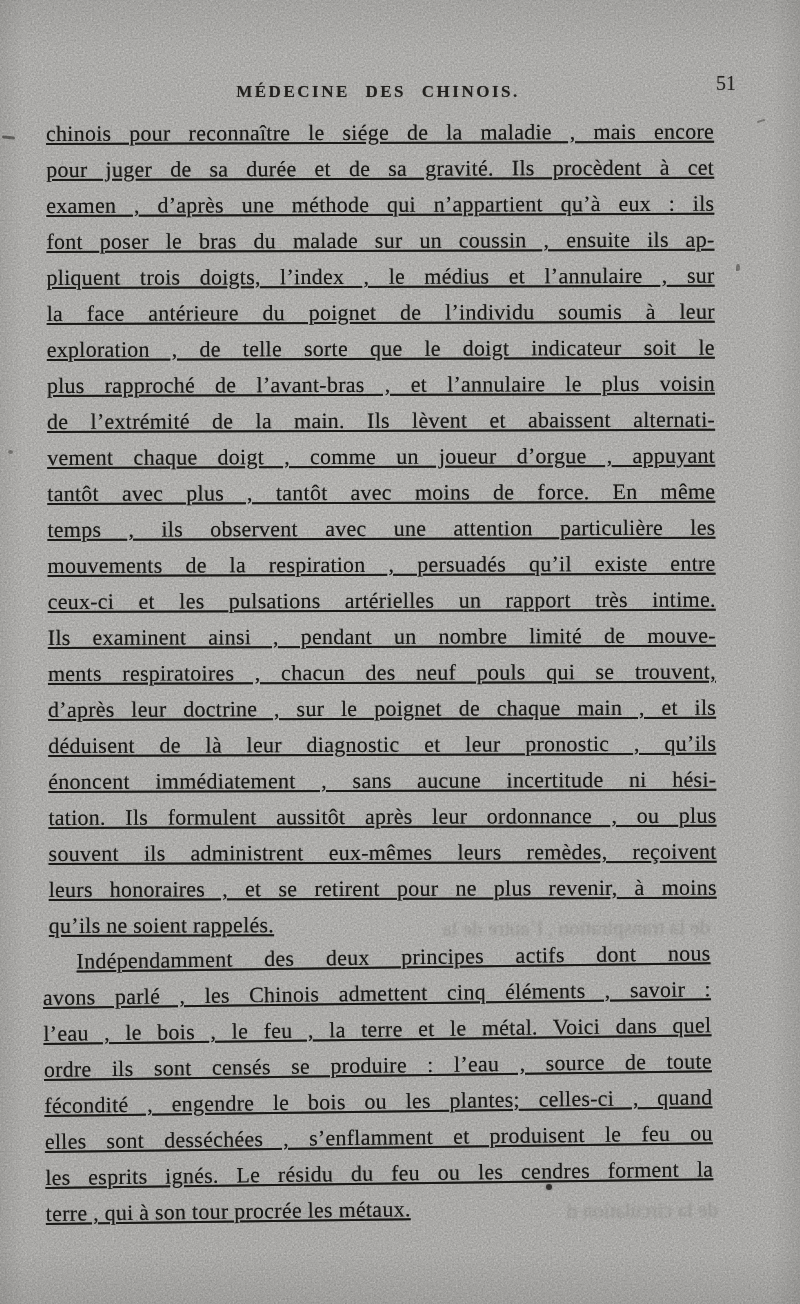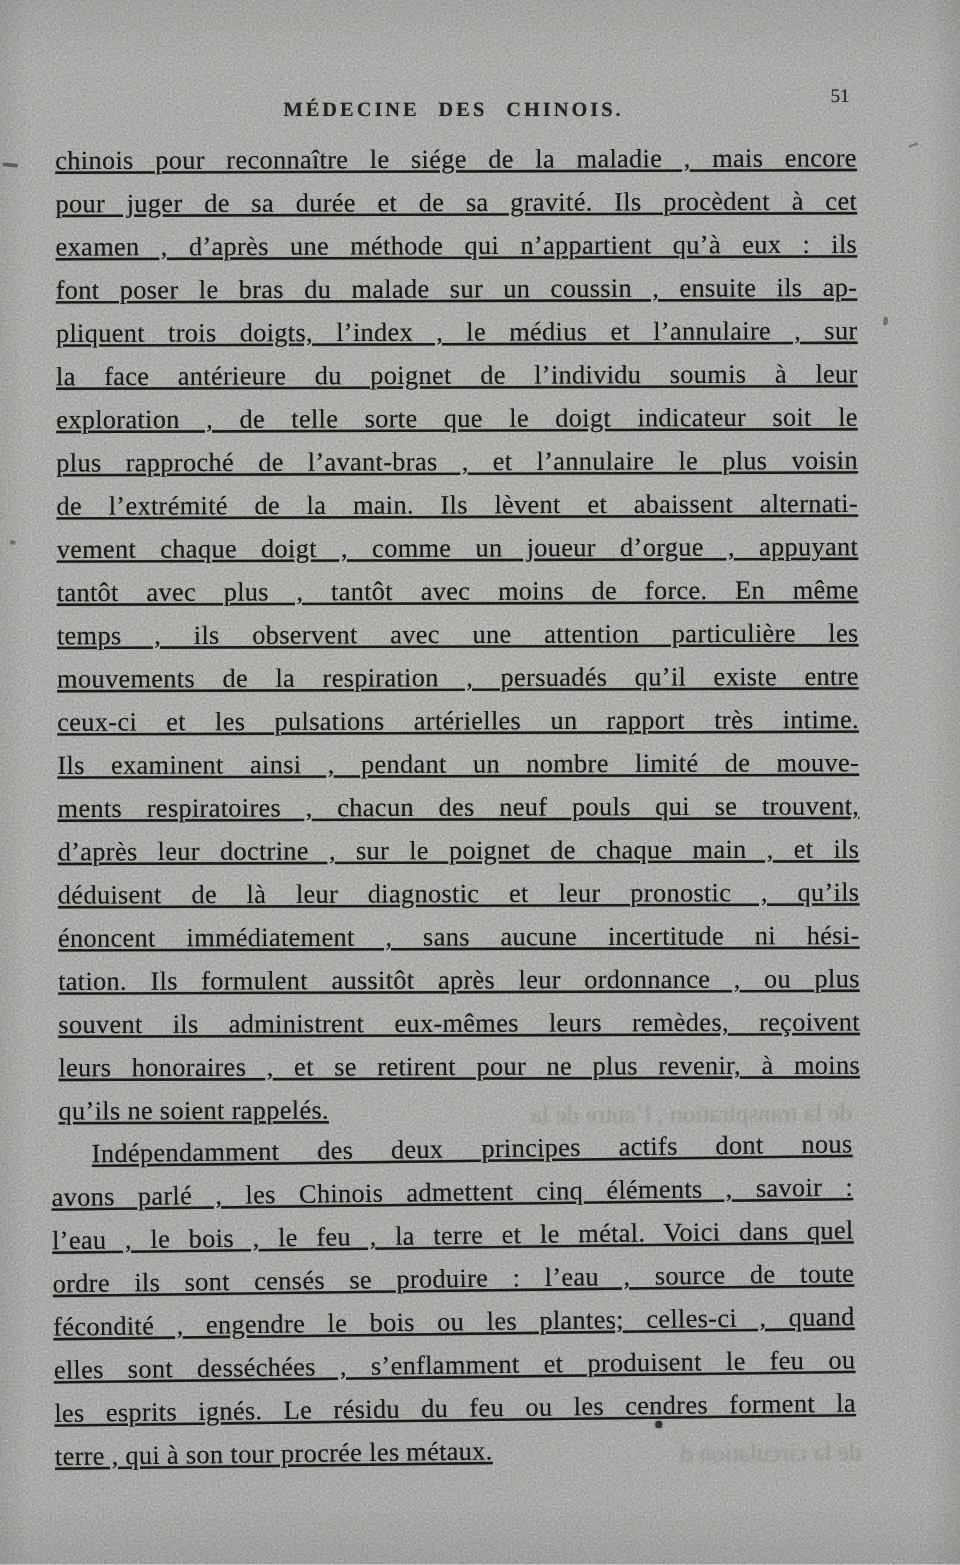--- a/index.html
+++ b/index.html
@@ -43,22 +43,22 @@
     letter-spacing: 2.5px;
     word-spacing: 9px;
     color: #2c2a27;
     text-shadow: 0 0 1px rgba(44,42,39,0.45);
   }
   .page-number {
     position: absolute;
     left: 648px;
     top: -10px;
     width: 68px;
-    text-align: left;
-    font-size: 16px;
+    text-align: center;
+    font-size: 20px;
     color: #302e2b;
     text-shadow: 0 0 1px rgba(48,46,43,0.4);
   }
   .text-block {
     position: absolute;
     left: 46px;
     top: 116px;
     width: 668px;
     font-size: 22px;
     line-height: 36px;

